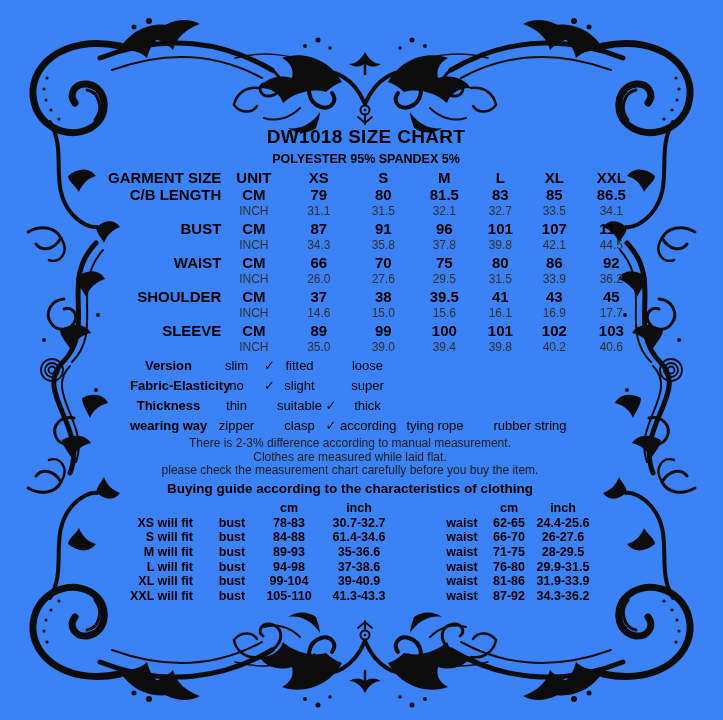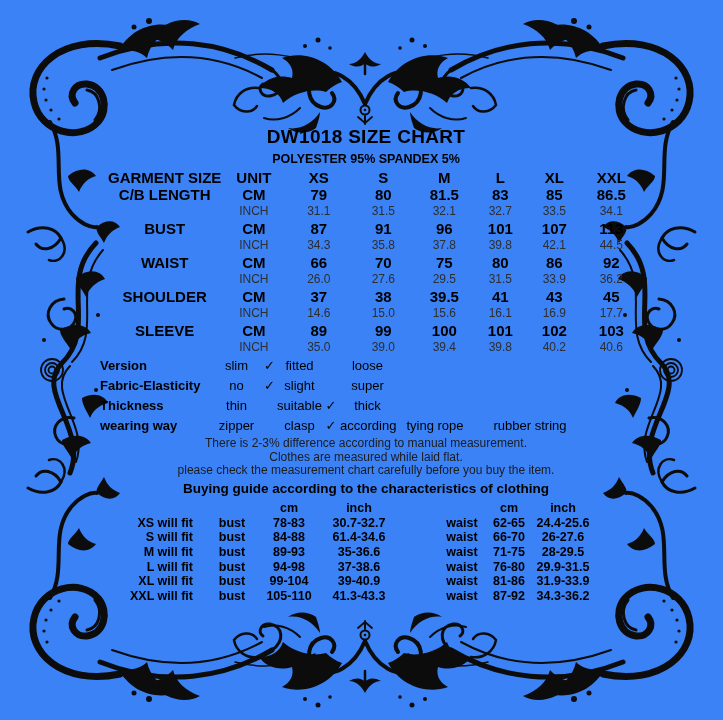--- a/index.html
+++ b/index.html
@@ -19,33 +19,33 @@
   }
 
   table.size-table {
     position:absolute; left:100px; top:169px;
     border-collapse:collapse; table-layout:fixed;
   }
   table.size-table td {
     padding:0; margin:0; text-align:center; white-space:nowrap;
     font-size:15px; font-weight:bold; height:17px; line-height:17px;
   }
-  table.size-table td.lbl { text-align:center; padding-left:8px;margin-left:12px; }
+  table.size-table td.lbl { text-align:right; padding-left:8px;margin-left:12px; }
   table.size-table tr.inr td { font-size:12px; font-weight:normal; color:#2e2e2e; }
 
   .attr-grid {
     position:absolute; left:100px; top:356px;
     display:grid; grid-template-columns:111px 51px 15px 45px 18px 55px 80px 110px;
     grid-auto-rows:20px; font-size:13px; line-height:20px; white-space:nowrap;
   }
-  .attr-grid .alabel { font-weight:bold; text-align:left; padding-right:4px; }
+  .attr-grid .alabel { font-weight:bold; text-align:center; padding-right:4px;margin-left:30px; }
   .attr-grid .aopt  { text-align:center; }
   .attr-grid .achk  { text-align:center; font-size:13px; }
 
-  .notes { position:absolute; left:100px; width:532px; top:437px; text-align:center; }
+  .notes { position:absolute; left:84px; width:532px; top:437px; text-align:center; }
   .notes .n  { font-size:12px; line-height:13.5px; color:#1c1c1c; }
   .notes .n4 { font-size:13.5px; font-weight:bold; margin-top:3px; color:#000; }
 
   .guide-grid {
     position:absolute; left:120px; top:501px;
     display:grid; grid-template-columns:80px 64px 50px 90px 34px 48px 46px 62px;
     grid-auto-rows:14.7px; font-size:12.5px; font-weight:bold;
     line-height:14.7px; white-space:nowrap;
   }
   .guide-grid div { text-align:center; }

